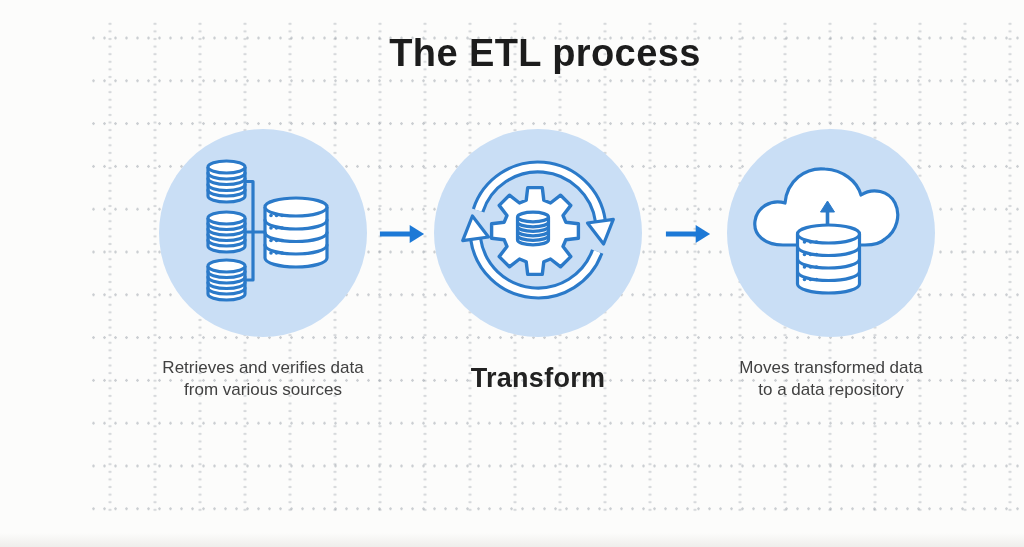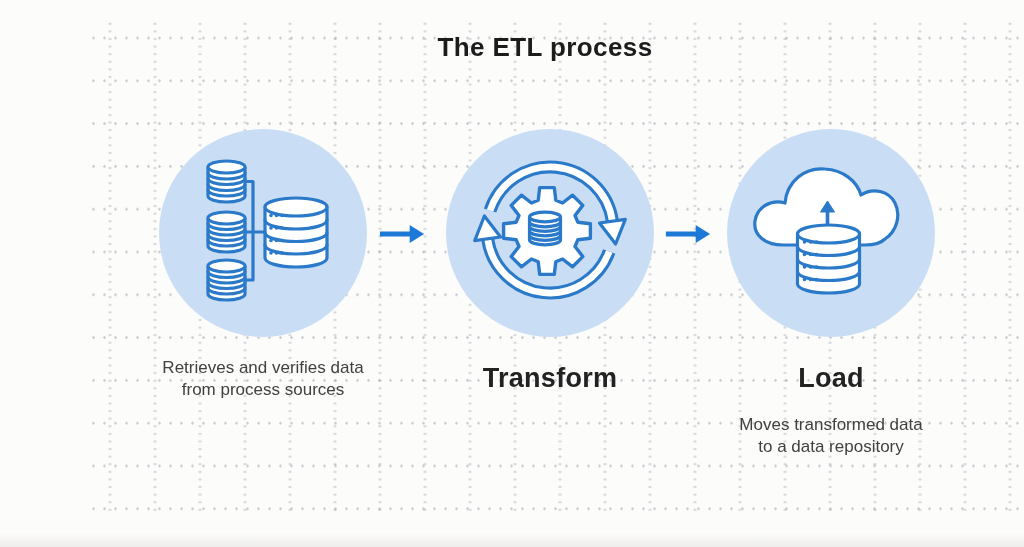--- a/index.html
+++ b/index.html
@@ -17,24 +17,24 @@
   .page{position:relative;width:1024px;height:547px;overflow:hidden;background:var(--bg);}
   .page::after{content:"";position:absolute;left:0;right:0;bottom:0;height:14px;
     background:linear-gradient(to bottom,rgba(120,110,95,0),rgba(120,110,95,.10));pointer-events:none;}
   .grid{position:absolute;left:88px;top:20px;width:932px;height:495px;
     background-image:
       radial-gradient(circle,rgba(130,138,148,.40) 1.1px,transparent 1.5px),
       radial-gradient(circle,rgba(130,138,148,.30) 1.1px,transparent 1.5px);
     background-size:11px 42.8px,45px 7.6px;
     background-position:0 -3.4px,-0.5px 0;}
   .title{position:absolute;top:32px;left:545px;transform:translateX(-50%);
-    font-size:26px;font-weight:bold;letter-spacing:.4px;color:var(--title);white-space:nowrap;}
+    font-size:38px;font-weight:bold;letter-spacing:.4px;color:var(--title);white-space:nowrap;}
   .step{position:absolute;top:129px;width:300px;text-align:center;}
   .step-extract{left:113px;}
-  .step-transform{left:400px;}
+  .step-transform{left:388px;}
   .step-load{left:681px;}
   .circle{width:208px;height:208px;margin:0 auto;border-radius:50%;background:var(--circle);
     display:flex;align-items:center;justify-content:center;}
   .circle svg{display:block;}
   .step-name{margin-top:26px;font-size:27px;font-weight:bold;letter-spacing:.3px;color:var(--heading);}
   .step-desc{margin-top:20px;font-size:17px;line-height:22px;color:var(--body);white-space:pre-line;}
   .flow-arrow{position:absolute;top:222px;width:48px;height:24px;}
   .flow-arrow-1{left:378px;}
   .flow-arrow-2{left:664px;}
   .ic{stroke:var(--stroke);stroke-width:3.2;fill:none;stroke-linecap:round;stroke-linejoin:round;}
@@ -88,21 +88,21 @@
               <circle class="dot" cx="113.5" cy="107.5" r="1.8"></circle>
               <circle class="dot" cx="119" cy="107.5" r="1.8"></circle>
             <circle class="dot" cx="108" cy="120" r="1.8"></circle>
               <circle class="dot" cx="113.5" cy="120" r="1.8"></circle>
               <circle class="dot" cx="119" cy="120" r="1.8"></circle>
           </g>
         </g>
       </svg>
     </div>
     <div class="step-desc">Retrieves and verifies data
-from process sources</div>
+from various sources</div>
   </div>
 
   <svg class="flow-arrow flow-arrow-1" viewBox="0 0 50 24">
     <path d="M2 12 H35" stroke="#1d79d6" stroke-width="5" fill="none"></path>
     <path d="M33 2.5 L48 12 L33 21.5 Z" fill="#1d79d6"></path>
   </svg>
 
   <div class="step step-transform">
     <div class="circle">
       <svg width="200" height="200" viewBox="0 0 200 200">
@@ -155,17 +155,16 @@
               <circle class="dot" cx="79.5" cy="146.5" r="1.8"></circle>
               <circle class="dot" cx="85.5" cy="146.5" r="1.8"></circle>
           </g>
         </g>
         <g>
           <path d="M96.5 93 V77" stroke="#2b7ac9" stroke-width="3.6" fill="none"></path>
           <path d="M96.5 68 L89.5 79 L103.5 79 Z" fill="#2b7ac9" stroke="#2b7ac9" stroke-width="1" stroke-linejoin="round"></path>
         </g>
       </svg>
     </div>
-    <div class="step-name">Load</div>
     <div class="step-desc">Moves transformed data
 to a data repository</div>
   </div>
 </div>
 
 </body></html>

